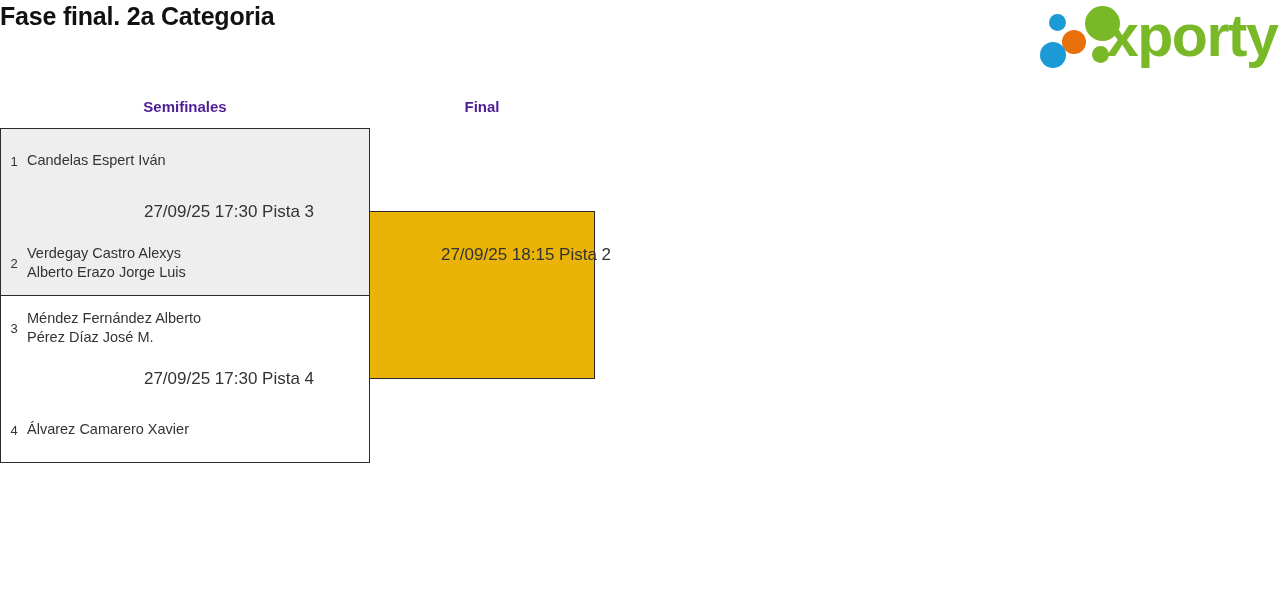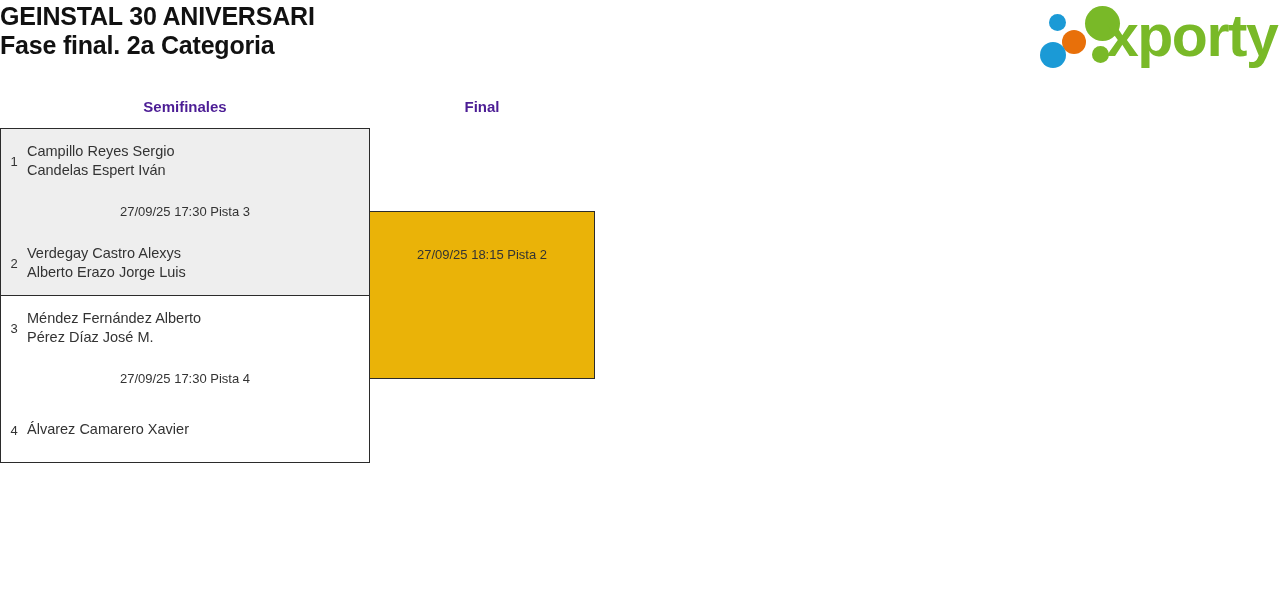--- a/index.html
+++ b/index.html
@@ -145,35 +145,35 @@
     white-space: nowrap;
   }
   .player-line { display: block; }
 
   .match-time {
     position: absolute;
     left: 0;
     width: 100%;
     top: 73px;
     text-align: center;
-    font-size: 13px;
+    font-size: 17px;
     color: #333333;
     line-height: 19px;
+    padding-left: 44px;
   }
   .match-final .match-time {
     top: 33px;
   }
 </style>
 </head>
 <body>
 
 <div class="header">
 
   <div class="title-block">
-    <div class="title-line">GEINSTAL 30 ANIVERSARI</div>
     <div class="title-line">Fase final. 2a Categoria</div>
   </div>
 
   <div class="logo">
     <div class="logo-dots">
       <span class="dot dot-blue-top"></span>
       <span class="dot dot-orange"></span>
       <span class="dot dot-blue-big"></span>
       <span class="dot dot-green-big"></span>
       <span class="dot dot-green-small"></span>
@@ -185,21 +185,20 @@
 
 <div class="round-label" id="round-label-0">Semifinales</div>
 <div class="round-label" id="round-label-1">Final</div>
 
 <div class="bracket">
 
   <div class="match match-sf1">
     <div class="team team-top">
       <span class="seed">1</span>
       <span class="players">
-        <span class="player-line">Campillo Reyes Sergio</span>
         <span class="player-line">Candelas Espert Iván</span>
       </span>
     </div>
     <div class="match-time">27/09/25 17:30 Pista 3</div>
     <div class="team team-bottom">
       <span class="seed">2</span>
       <span class="players">
         <span class="player-line">Verdegay Castro Alexys</span>
         <span class="player-line">Alberto Erazo Jorge Luis</span>
       </span>

